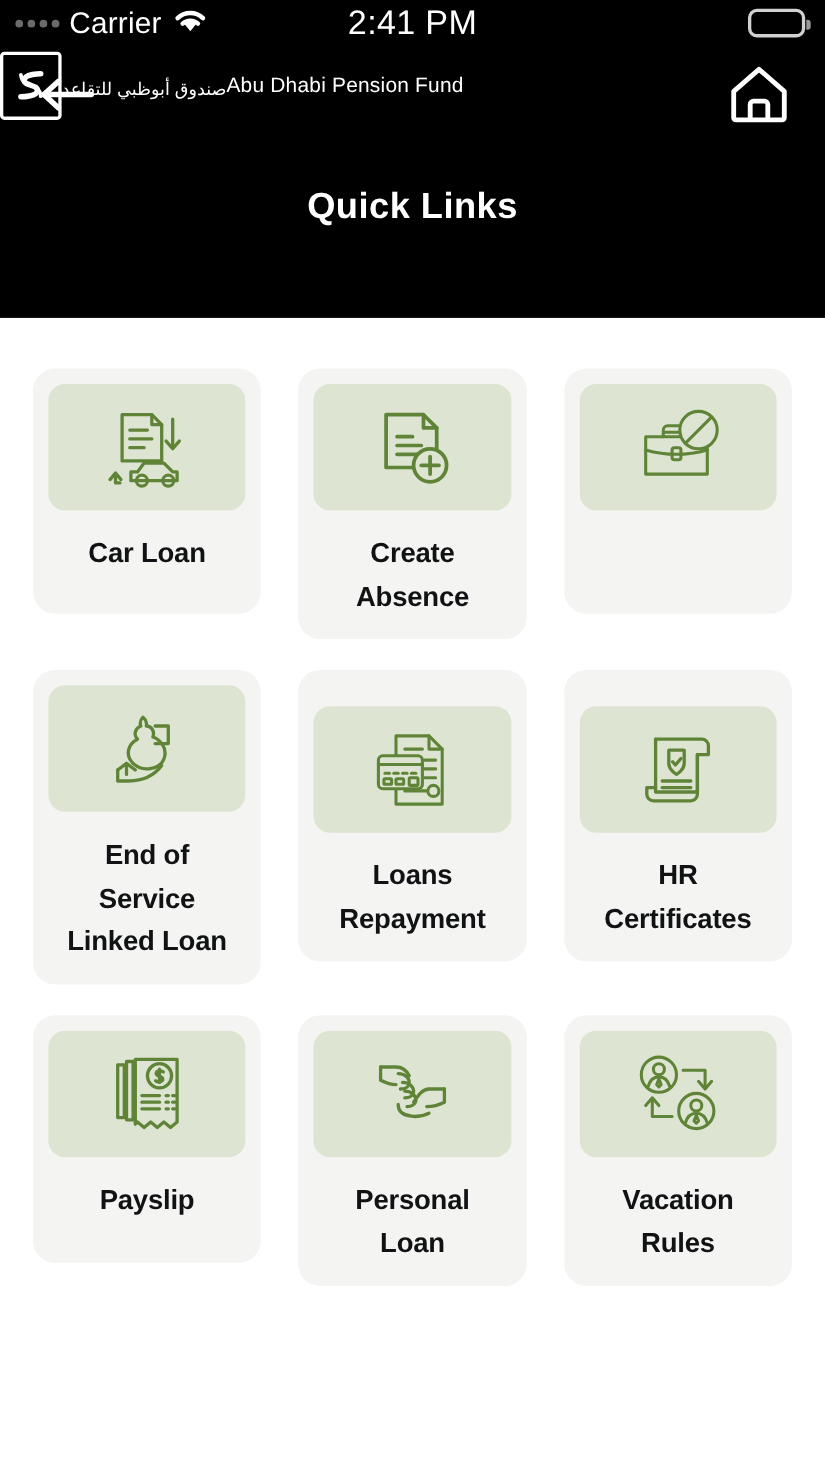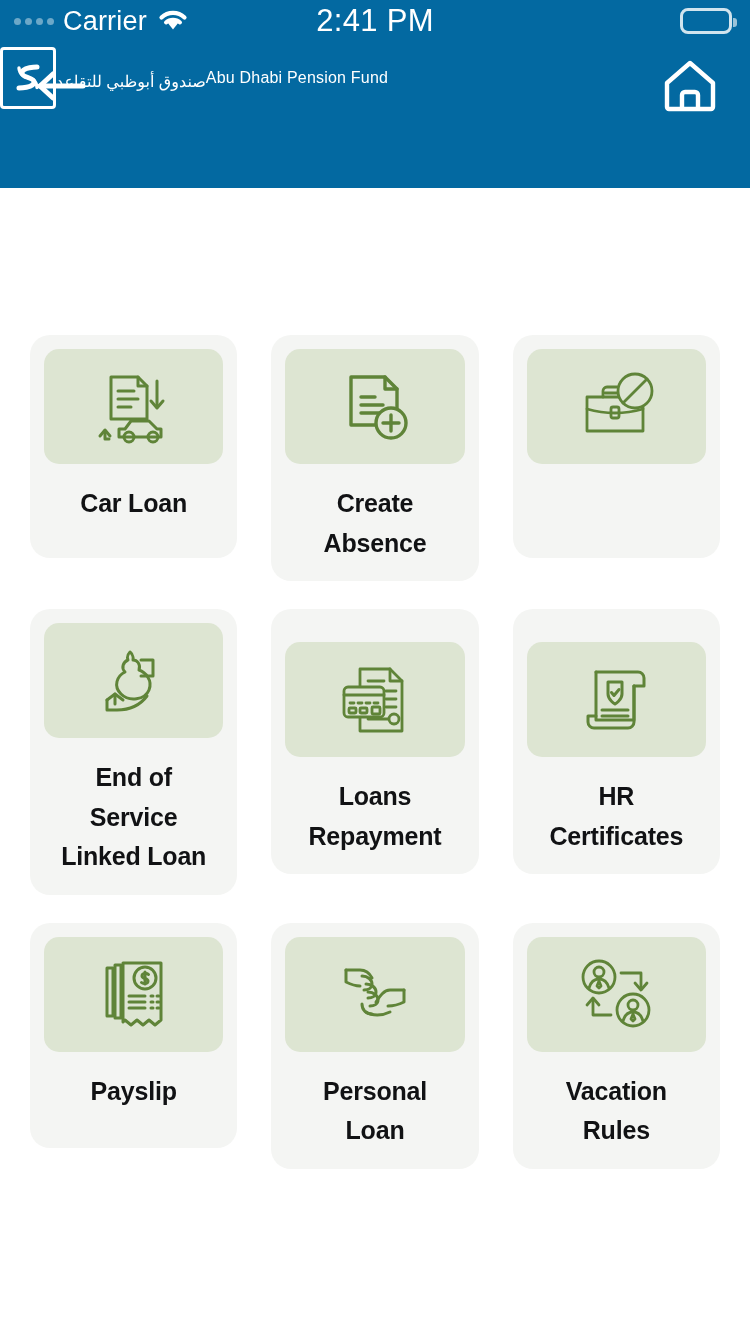--- a/index.html
+++ b/index.html
@@ -16,22 +16,22 @@
     position: relative;
     width: 750px;
     height: 1334px;
     background: #ffffff;
   }
 
   
   .header {
     position: relative;
     width: 750px;
-    height: 188px;
-    background: #0369a1;
+    height: 289px;
+    background: #000000;
   }
 
   
   .statusbar {
     position: absolute;
     top: 0; left: 0;
     width: 750px;
     height: 42px;
     display: flex;
     align-items: center;
@@ -132,35 +132,34 @@
     margin-top: 8px;
     color: #ffffff;
     font-size: 16px;
     line-height: 1.15;
     direction: rtl;
     letter-spacing: 0.5px;
   }
   .brand-en {
     margin-top: 1px;
     color: #ffffff;
-    font-size: 16px;
+    font-size: 19px;
     line-height: 1.15;
     letter-spacing: 0.2px;
   }
 
   
   .page-title {
     position: absolute;
     top: 168px; left: 0; width: 750px;
     text-align: center;
     color: #ffffff;
-    font-size: 39px;
+    font-size: 33px;
     font-weight: 600;
     letter-spacing: 0.4px;
-    margin-top: 16px;
   }
 
   
   .grid {
     position: absolute;
     top: 265px; left: 0;
     width: 750px;
     padding: 70px 30px 0 30px;
     display: grid;
     grid-template-columns: repeat(3, 1fr);

